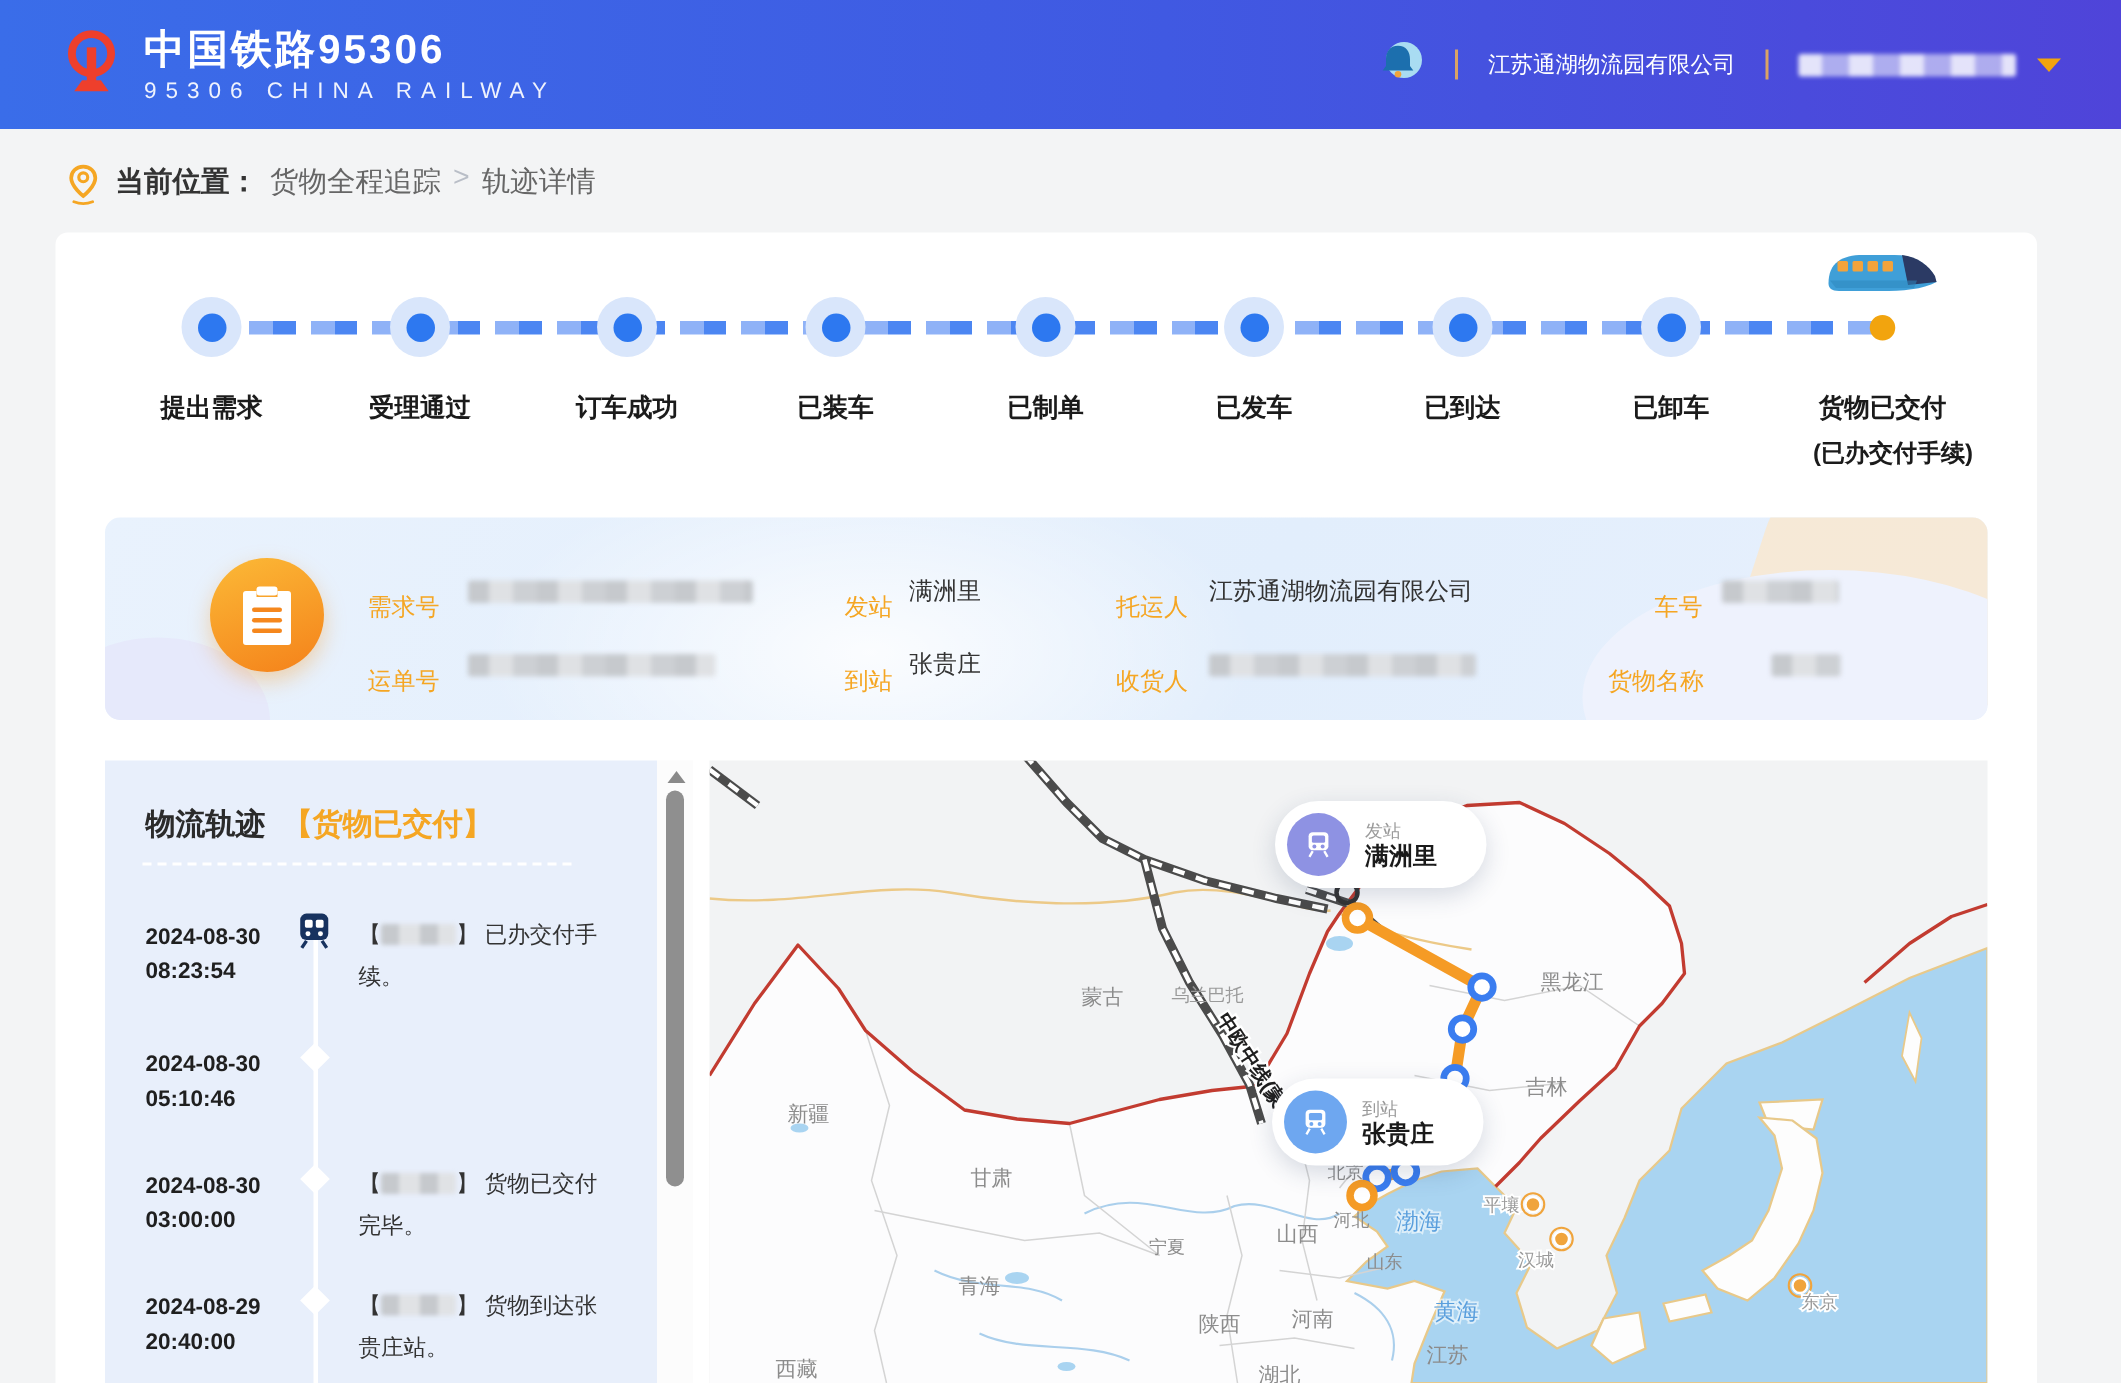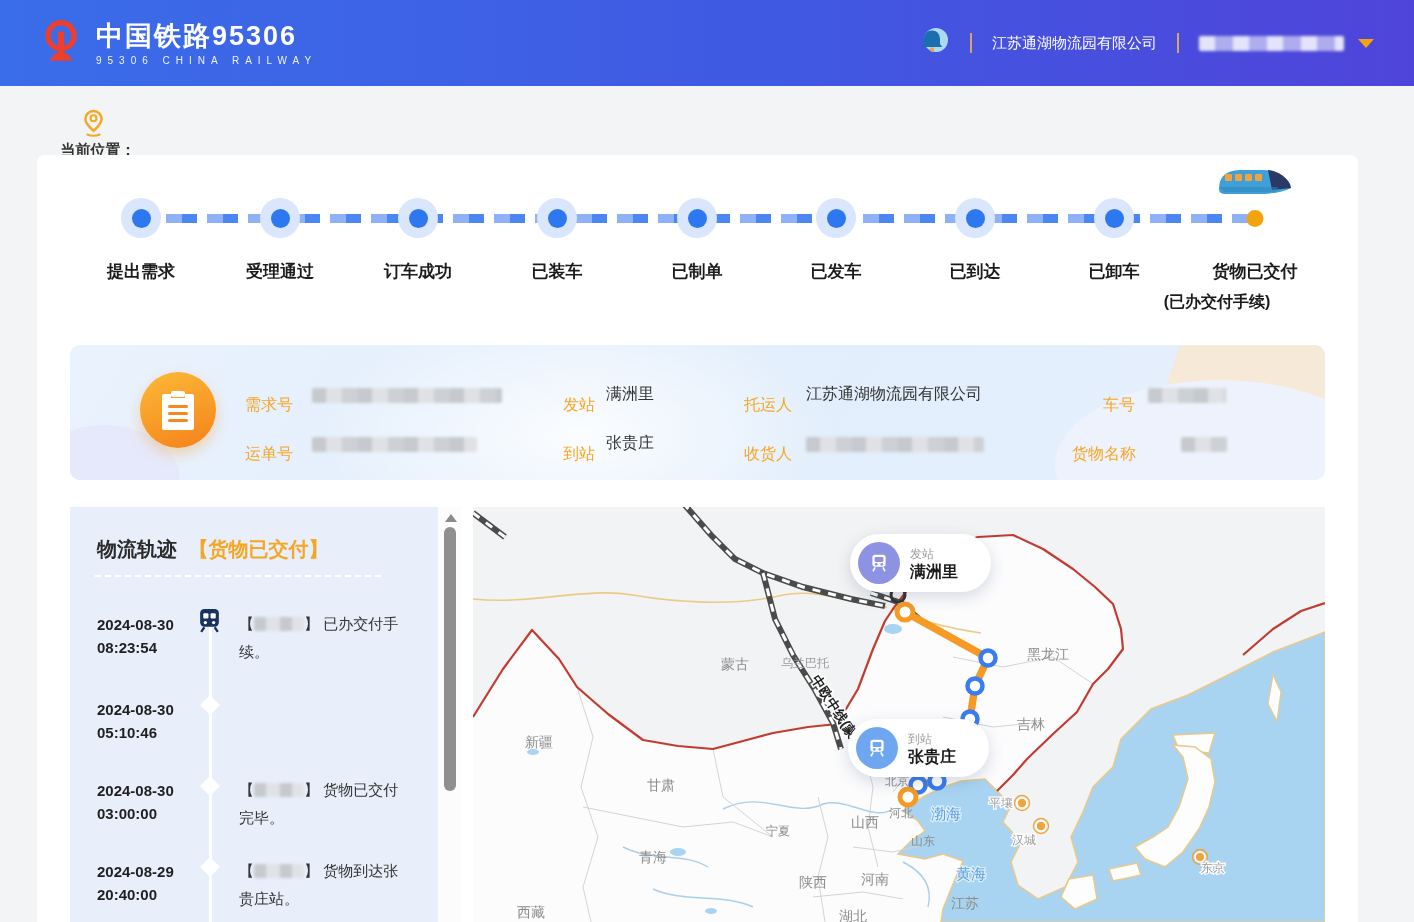--- a/index.html
+++ b/index.html
@@ -6,32 +6,32 @@
   body{width:1414px;height:922px;overflow:hidden;background:#f3f4f5;
        font-family:"Liberation Sans","DejaVu Sans",sans-serif;color:#333;}
   #app{position:relative;width:1256px;height:922px;}
 
   
   .header{position:absolute;left:0;top:0;width:1414px;height:86px;
           background:linear-gradient(90deg,#3a6de9 0%,#4059e2 55%,#4f44d9 100%);}
   .brand{position:absolute;left:38px;top:18px;display:flex;align-items:center;}
   .brand-text{margin-left:12px;color:#fff;}
   .brand-title{font-size:27px;font-weight:bold;letter-spacing:2px;line-height:30px;}
-  .brand-sub{font-size:10px;letter-spacing:6px;margin-top:4px;opacity:.92;}
+  .brand-sub{font-size:15px;letter-spacing:6px;margin-top:4px;opacity:.92;}
   .header-right{position:absolute;right:40px;top:0;height:86px;display:flex;align-items:center;}
   .hdr-divider{width:2px;height:20px;background:rgba(243,178,80,.85);margin:0 20px;}
   .company-name{color:#fff;font-size:15px;}
   .user-blur{width:145px;height:15px;border-radius:2px;
              background:repeating-linear-gradient(90deg,rgba(255,255,255,.85) 0 16px,rgba(255,255,255,.55) 16px 34px);
              filter:blur(1.5px);}
   .caret{width:0;height:0;border-left:8px solid transparent;border-right:8px solid transparent;
          border-top:9px solid #f2a40e;margin-left:14px;}
 
   
-  .breadcrumb{position:absolute;left:44px;top:108px;height:34px;display:flex;align-items:center;font-size:15px;flex-direction:column;}
+  .breadcrumb{position:absolute;left:44px;top:108px;height:34px;display:flex;font-size:19px;}
   .bc-label{font-weight:bold;color:#333;margin-left:10px;}
   .bc-item{color:#666;margin-left:8px;}
   .bc-sep{color:#b9bec7;margin-left:8px;}
 
   
   .main-card{position:absolute;left:37px;top:155px;width:1321px;height:767px;background:#fff;border-radius:8px 8px 0 0;}
 
   
   .tl-line{position:absolute;left:141px;top:214px;width:1114px;height:9px;border-radius:5px;
            background:repeating-linear-gradient(90deg,#4c86f2 0 15px,#ffffff 15px 25px,#8fb2f7 25px 41px);}
@@ -202,21 +202,21 @@
 
   <div class="tl-label" style="left:141px">提出需求</div>
   <div class="tl-label" style="left:280px">受理通过</div>
   <div class="tl-label" style="left:418px">订车成功</div>
   <div class="tl-label" style="left:557px">已装车</div>
   <div class="tl-label" style="left:697px">已制单</div>
   <div class="tl-label" style="left:836px">已发车</div>
   <div class="tl-label" style="left:975px">已到达</div>
   <div class="tl-label" style="left:1114px">已卸车</div>
   <div class="tl-label" style="left:1255px">货物已交付</div>
-  <div class="tl-sublabel" style="left:1217px">(已办交付手续)</div>
+  <div class="tl-sublabel" style="left:1262px">(已办交付手续)</div>
 
   <div class="info-card">
     <div class="blob-white"></div>
     <div class="blob-orange"></div>
     <div class="blob-peri"></div>
     <div class="blob-lav"></div>
   </div>
   <div class="doc-badge">
     <svg width="38" height="44" viewBox="0 0 38 44">
       <path d="M5,6 L12,6 L12,10 L26,10 L26,6 L33,6 Q35,6 35,8 L35,40 Q35,42 33,42 L5,42 Q3,42 3,40 L3,8 Q3,6 5,6 Z" fill="#ffffff"></path>

